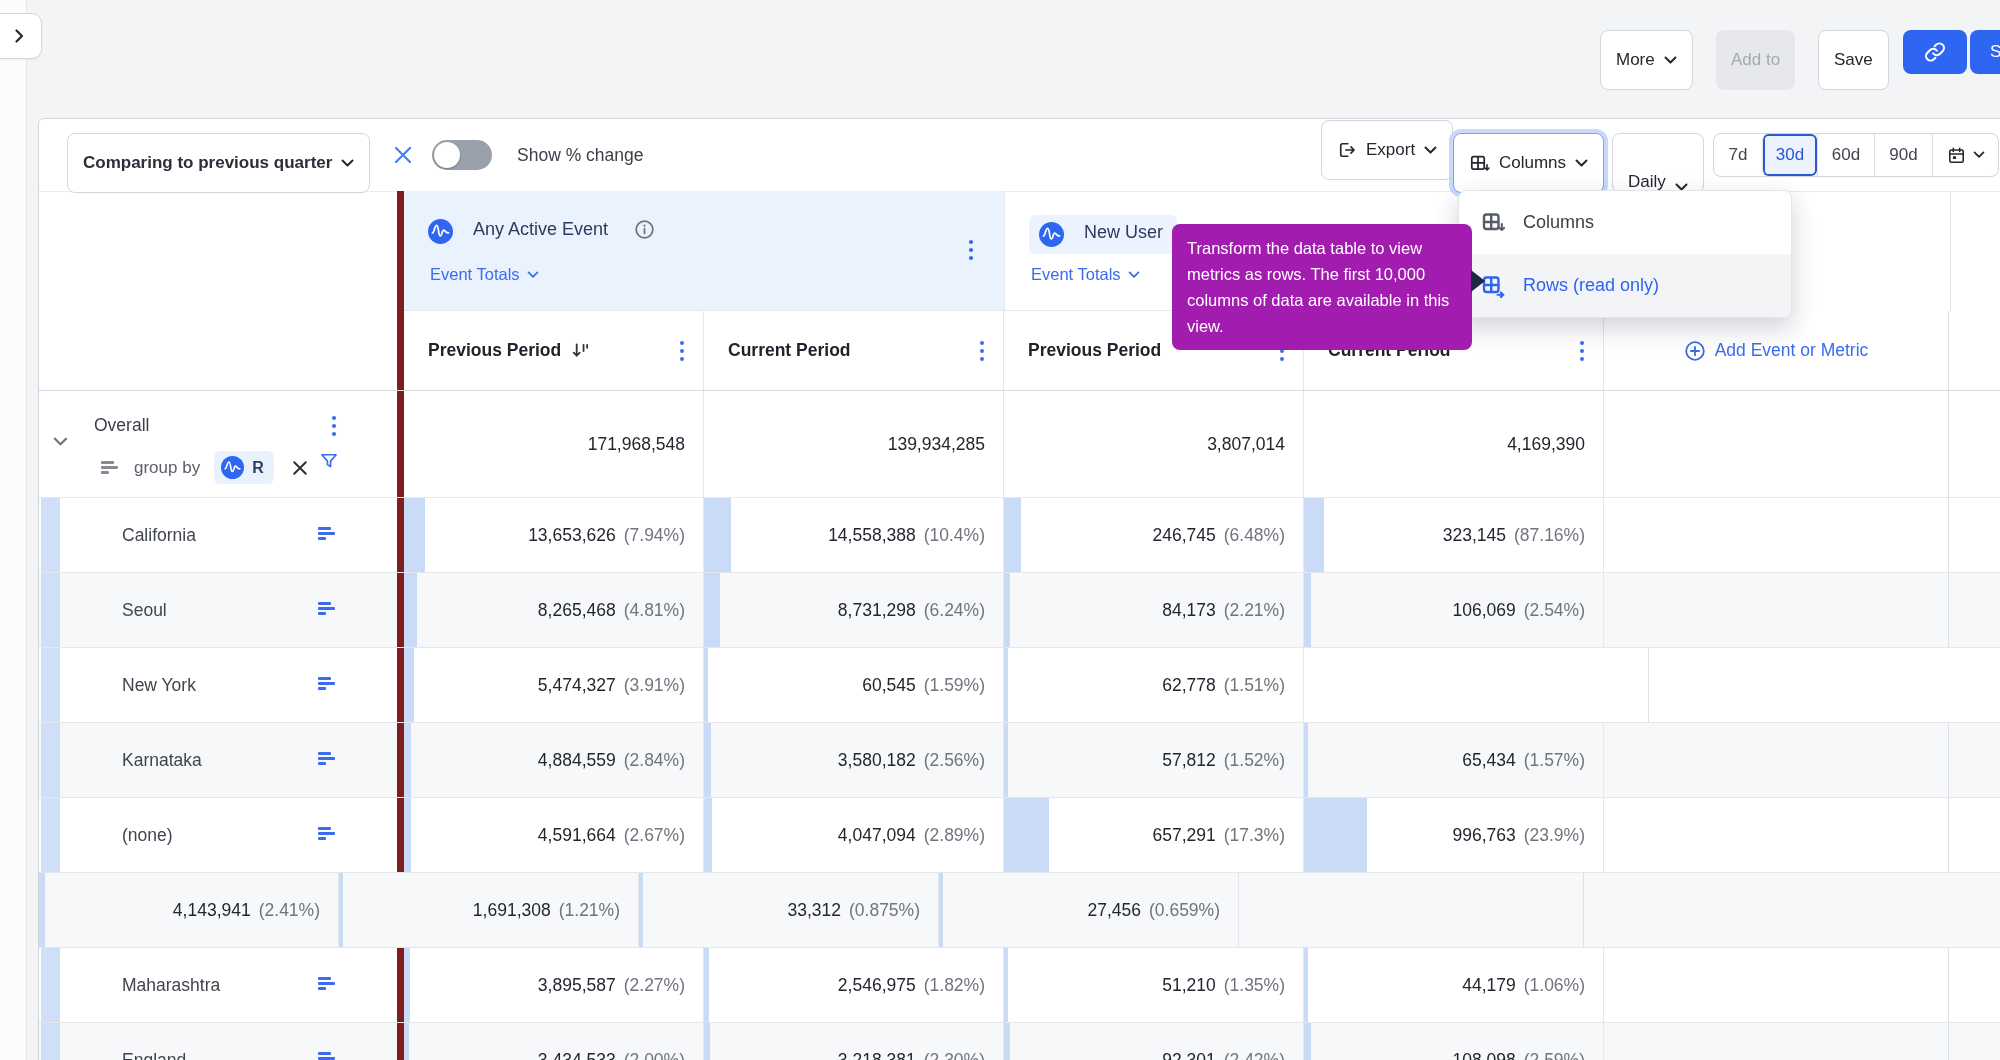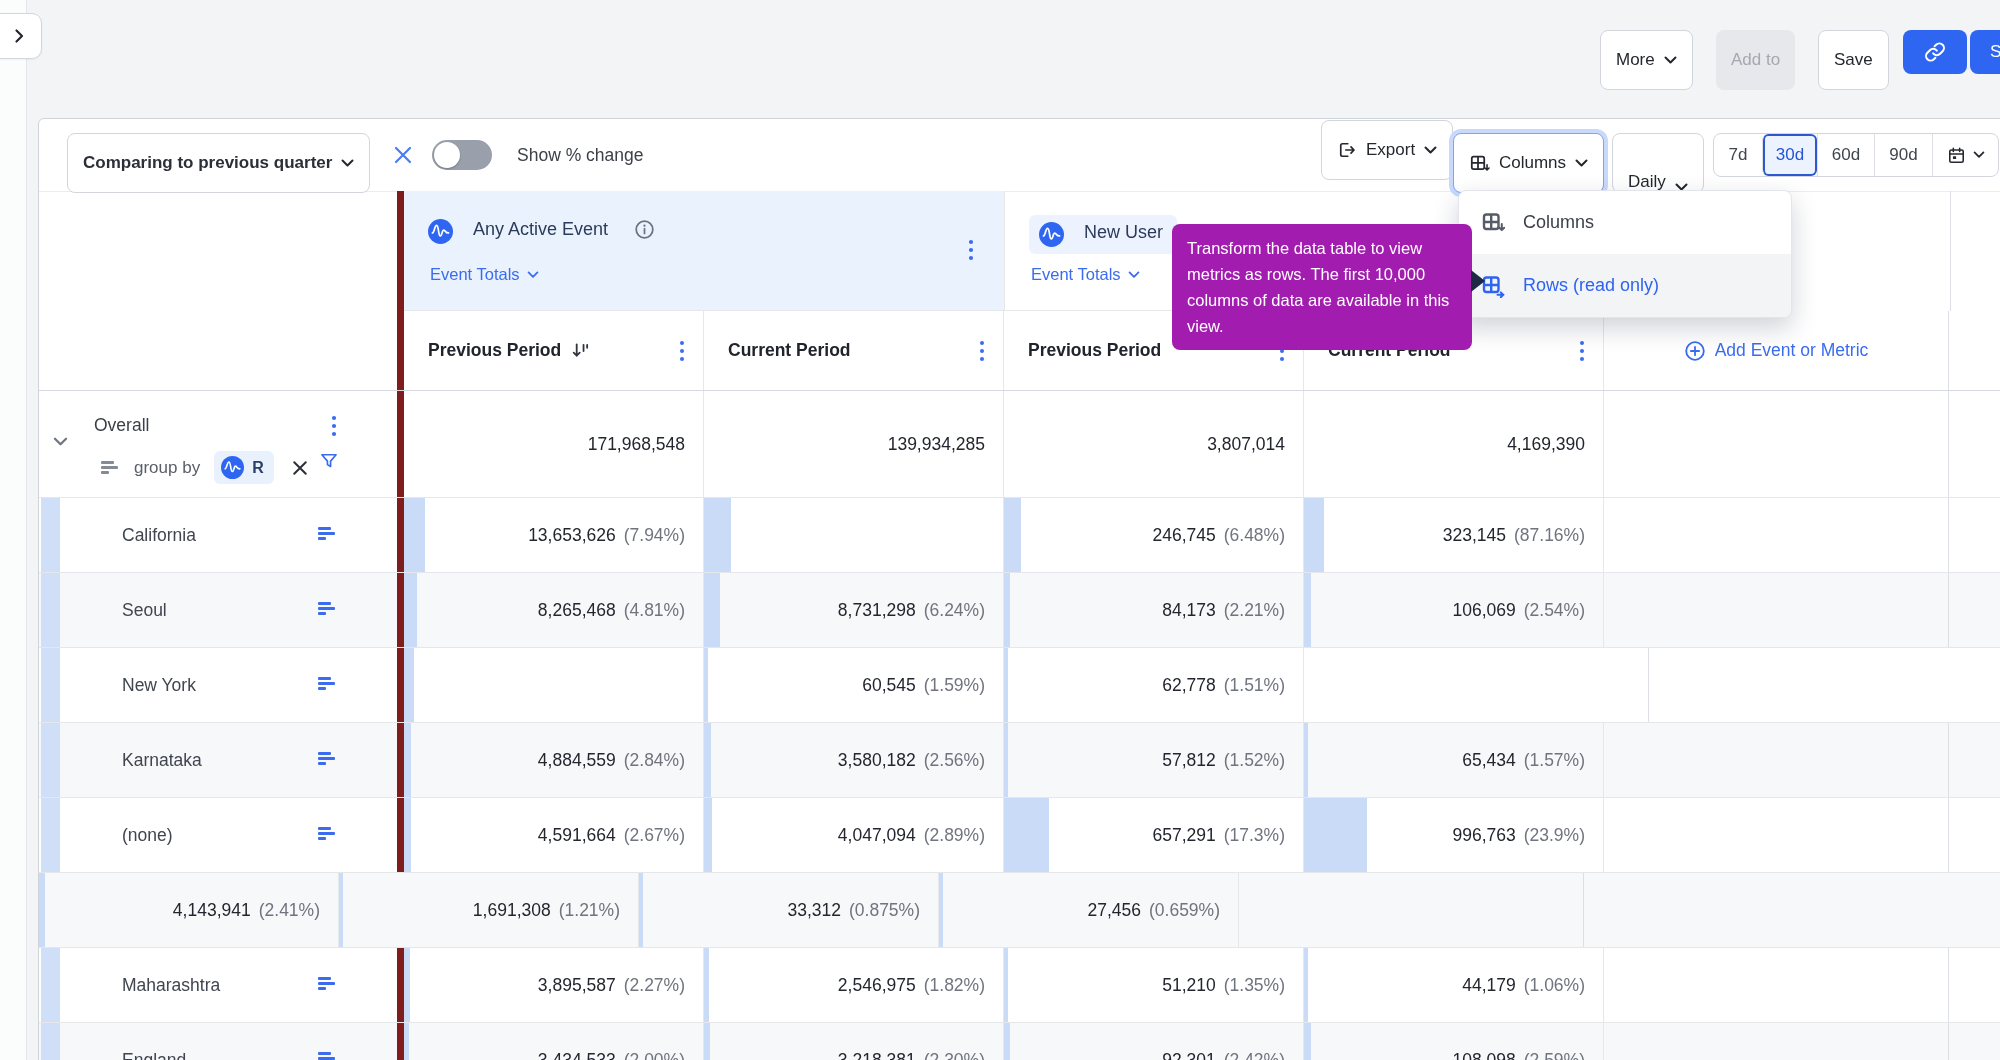--- a/index.html
+++ b/index.html
@@ -397,20 +397,24 @@
     </div>
     <div class="tcell c-num num">
       <span class="bar" style="width: 21px;"></span>
       <span class="num-val">
               <span class="val">13,653,626</span>
               <span class="pct">(7.94%)</span>
             </span>
     </div>
     <div class="tcell c-num num">
       <span class="bar" style="width: 27px;"></span>
+      <span class="num-val">
+              <span class="val">14,558,388</span>
+              <span class="pct">(10.4%)</span>
+            </span>
     </div>
     <div class="tcell c-num num">
       <span class="bar" style="width: 17px;"></span>
       <span class="num-val">
               <span class="val">246,745</span>
               <span class="pct">(6.48%)</span>
             </span>
     </div>
     <div class="tcell c-num num">
       <span class="bar" style="width: 20px;"></span>
@@ -472,20 +476,24 @@
       <span class="rgroup">
         <svg width="19" height="15" viewBox="0 0 19 15">
                 <rect x="0" y="1" width="13" height="3" rx="1" fill="currentColor"></rect>
                 <rect x="0" y="6" width="17" height="3" rx="1" fill="currentColor"></rect>
                 <rect x="0" y="11" width="8" height="3" rx="1" fill="currentColor"></rect>
               </svg>
       </span>
     </div>
     <div class="tcell c-num num">
       <span class="bar" style="width: 10px;"></span>
+      <span class="num-val">
+              <span class="val">5,474,327</span>
+              <span class="pct">(3.91%)</span>
+            </span>
     </div>
     <div class="tcell c-num num">
       <span class="bar" style="width: 4px;"></span>
       <span class="num-val">
               <span class="val">60,545</span>
               <span class="pct">(1.59%)</span>
             </span>
     </div>
     <div class="tcell c-num num">
       <span class="bar" style="width: 4px;"></span>

